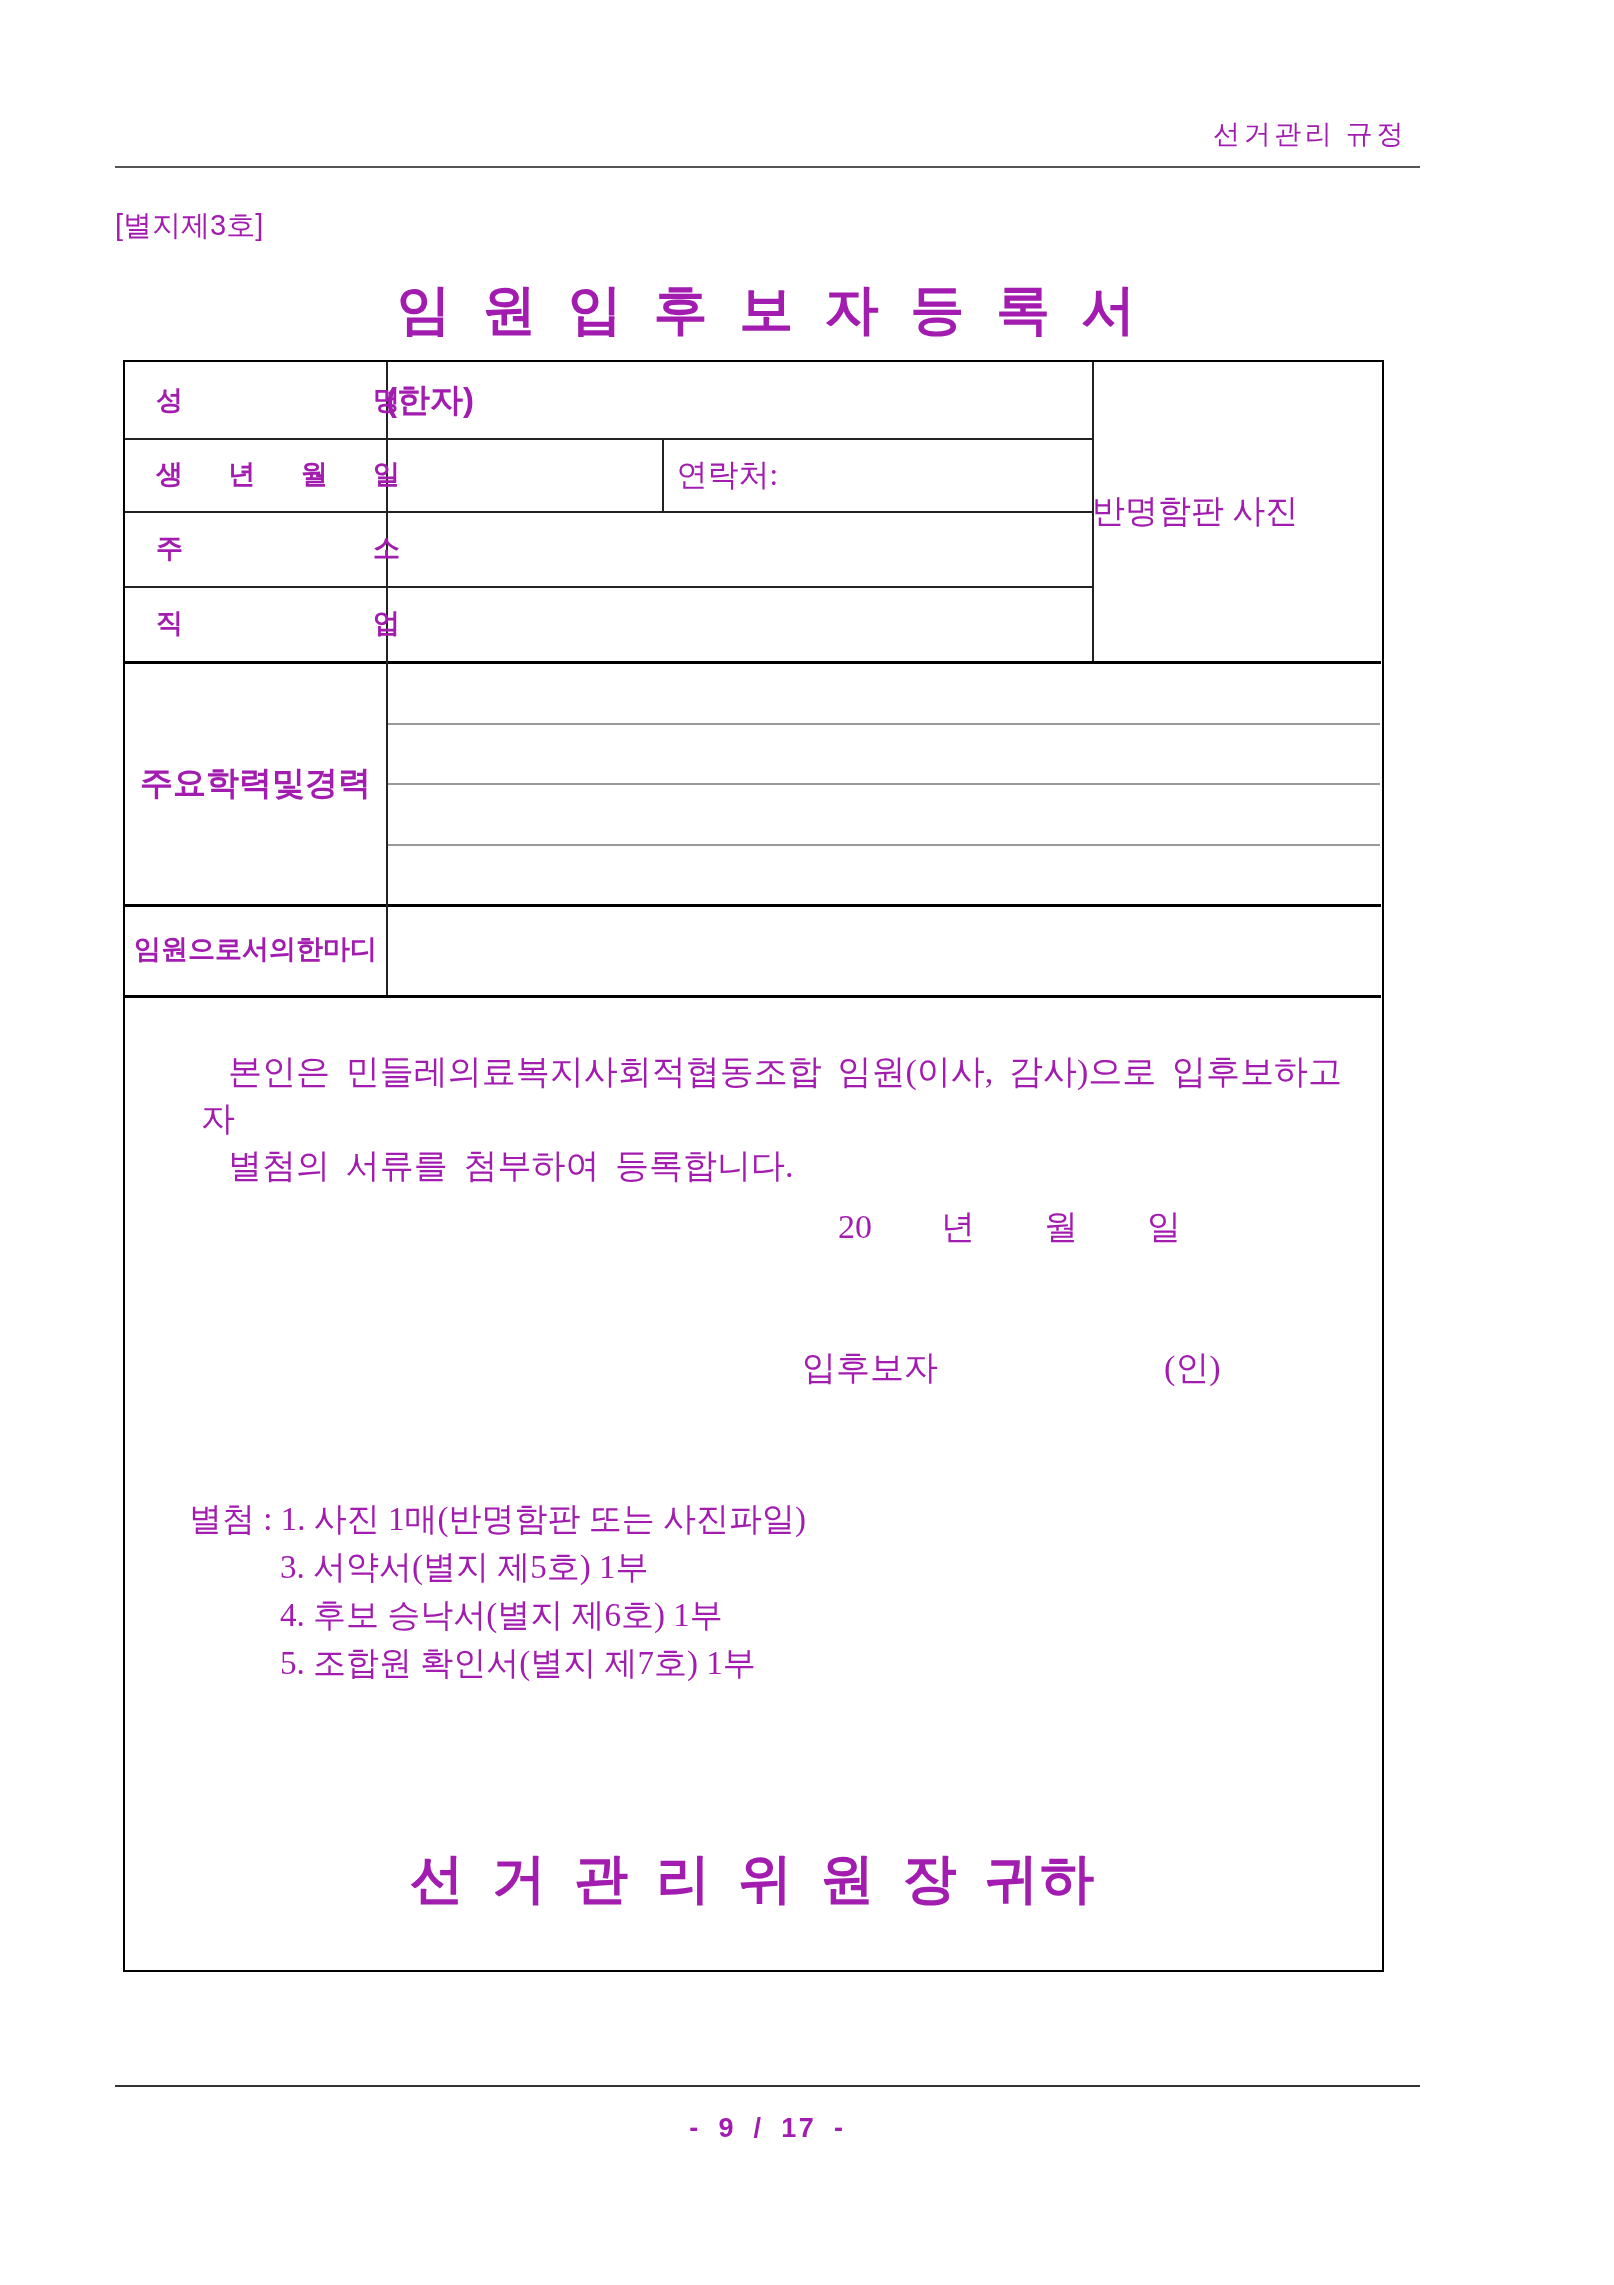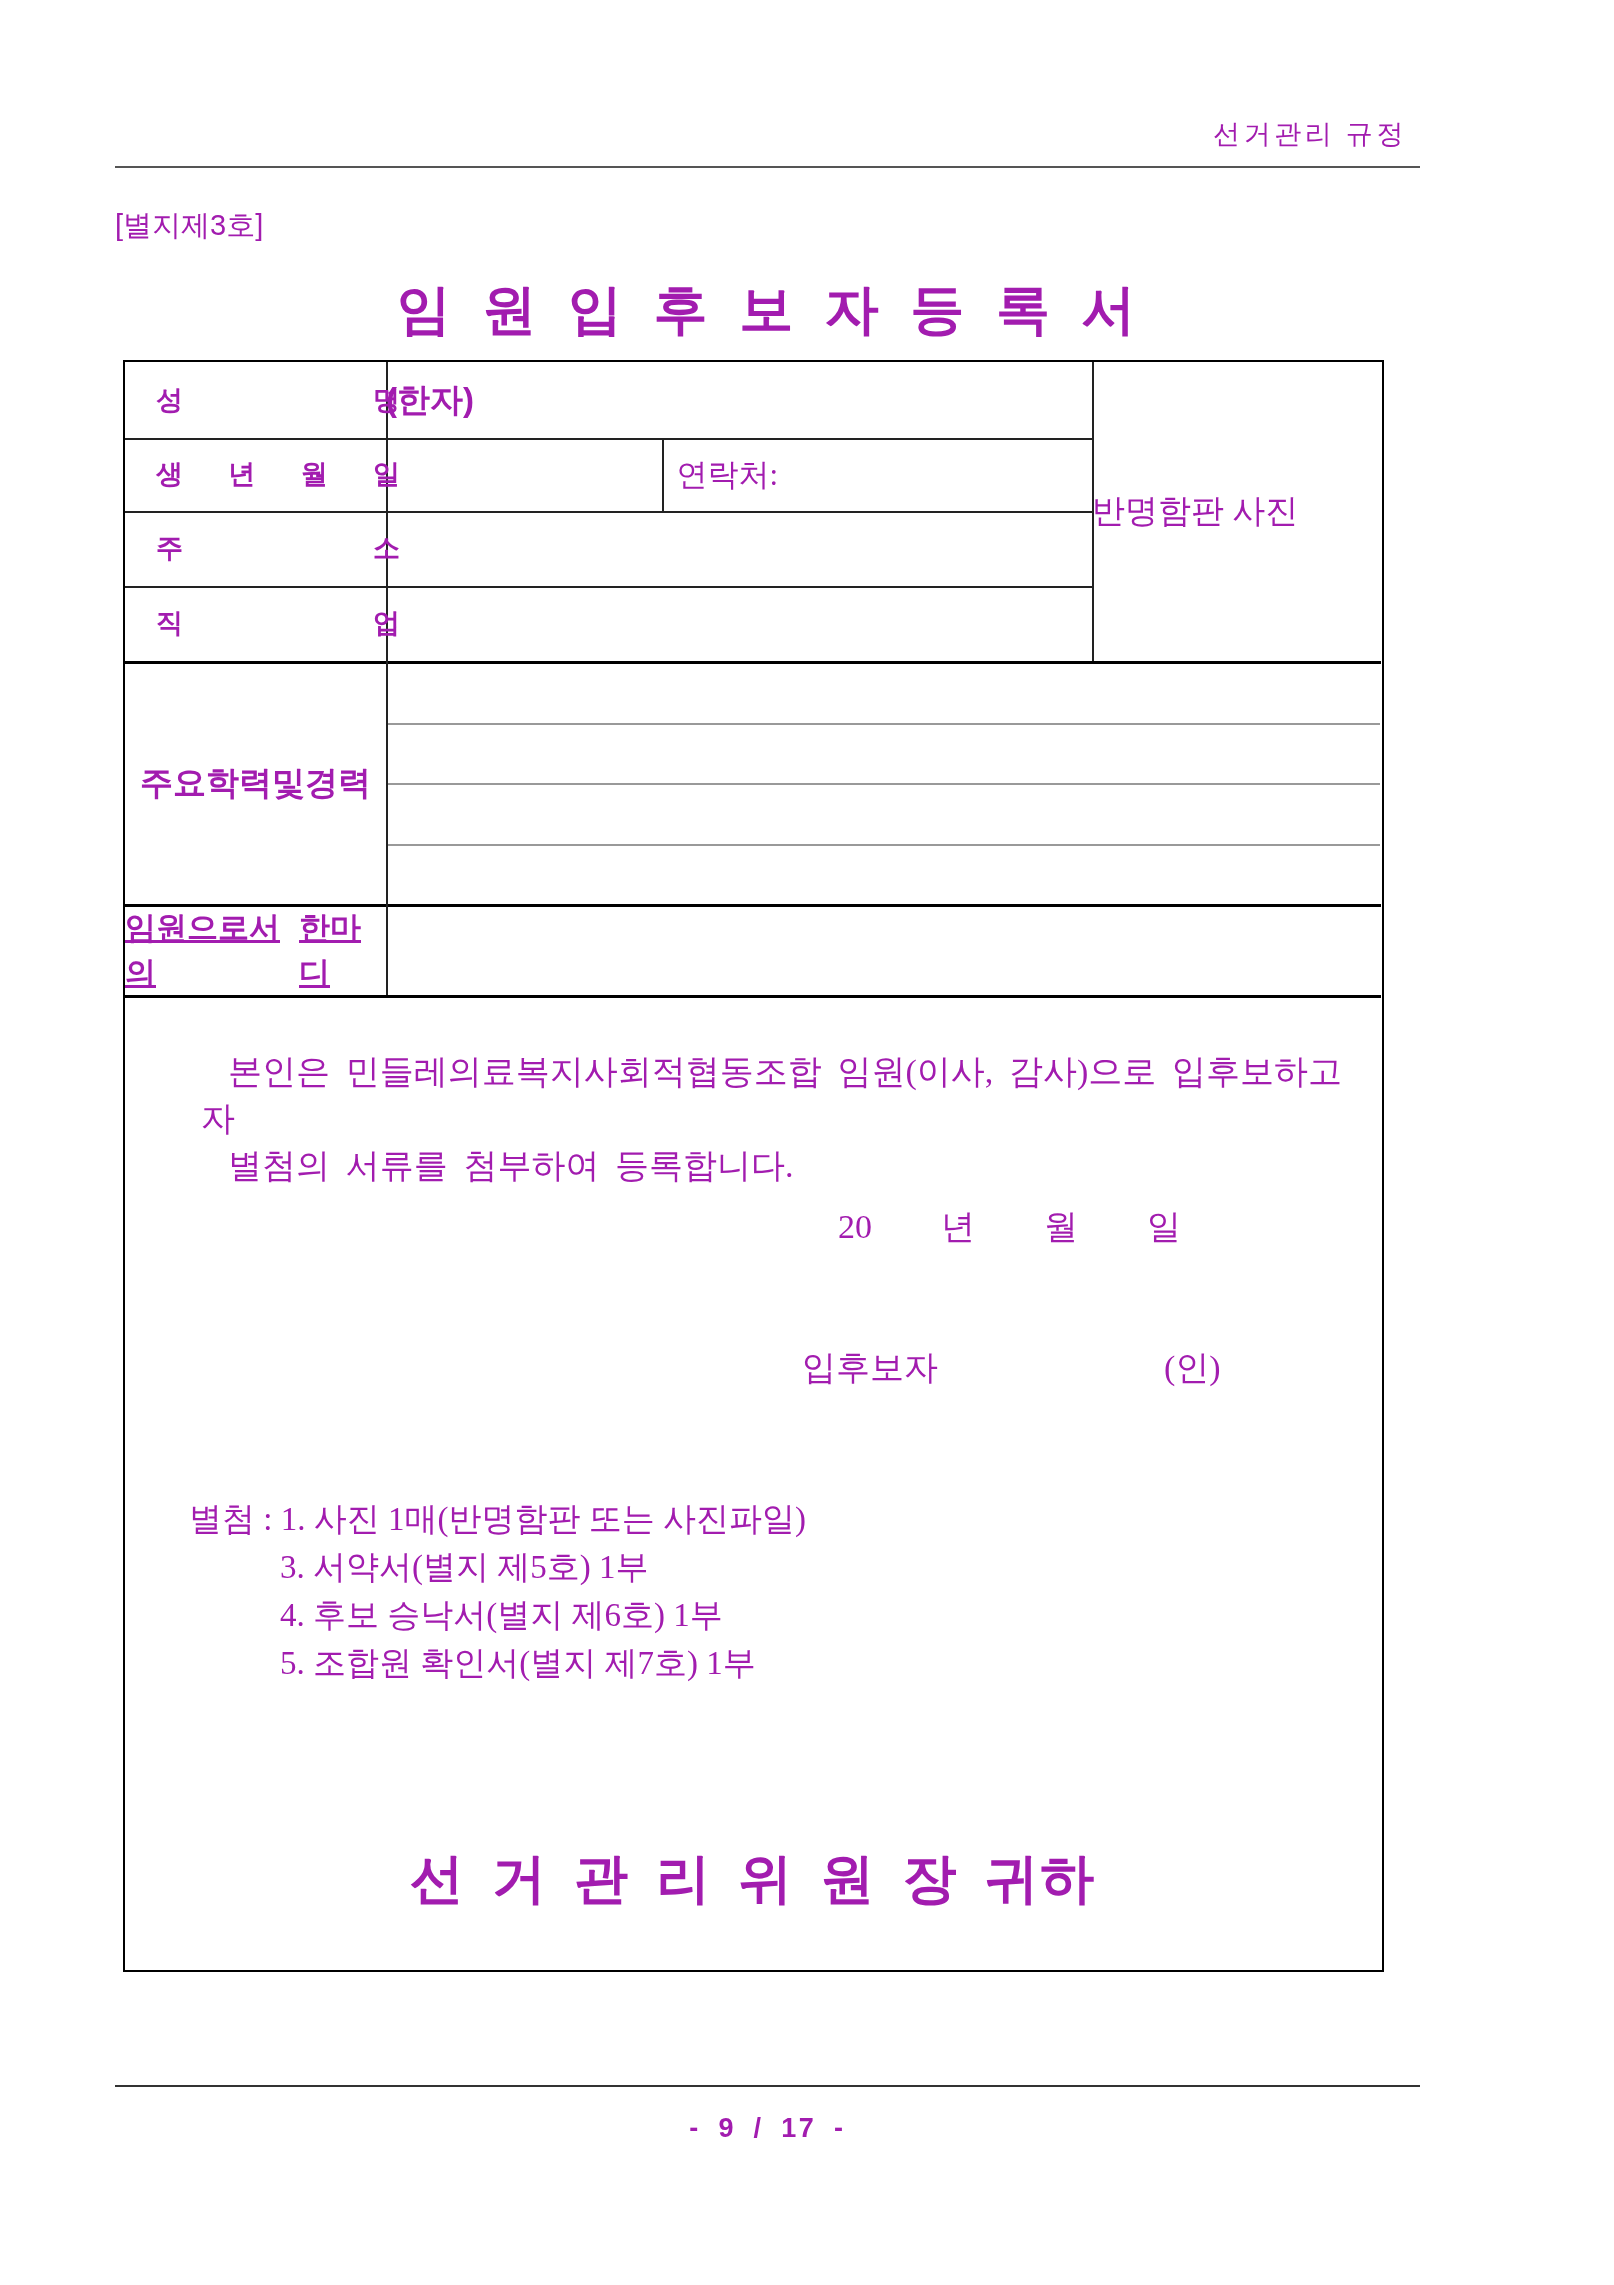--- a/index.html
+++ b/index.html
@@ -124,21 +124,21 @@
     <div class="cell stack-label" style="top:299px;height:243px;font-size:33px;line-height:62px;">
       <span>주요학력</span>
       <span>및</span>
       <span>경력</span>
     </div>
     <div class="cell" style="left:261px;top:299px;width:994px;height:62px;"></div>
     <div class="cell" style="left:261px;top:361px;width:994px;height:60px;"></div>
     <div class="cell" style="left:261px;top:421px;width:994px;height:62px;"></div>
     <div class="cell" style="left:261px;top:482px;width:994px;height:60px;"></div>
 
-    <div class="cell stack-label" style="top:542px;height:91px;font-size:31px;line-height:45px;text-decoration:underline;">
+    <div class="cell stack-label" style="top:542px;height:91px;font-size:27px;line-height:45px;">
       <span>임원으로서의</span>
       <span>한마디</span>
     </div>
     <div class="cell" style="left:261px;top:542px;width:994px;height:91px;"></div>
 
     <div class="abs statement-para serif">
       <span style="display: inline;">본인은 민들레의료복지사회적협동조합 임원(이사, 감사)으로 입후보하고자</span>
       <span style="display: block;">별첨의 서류를 첨부하여 등록합니다.</span>
     </div>
 

